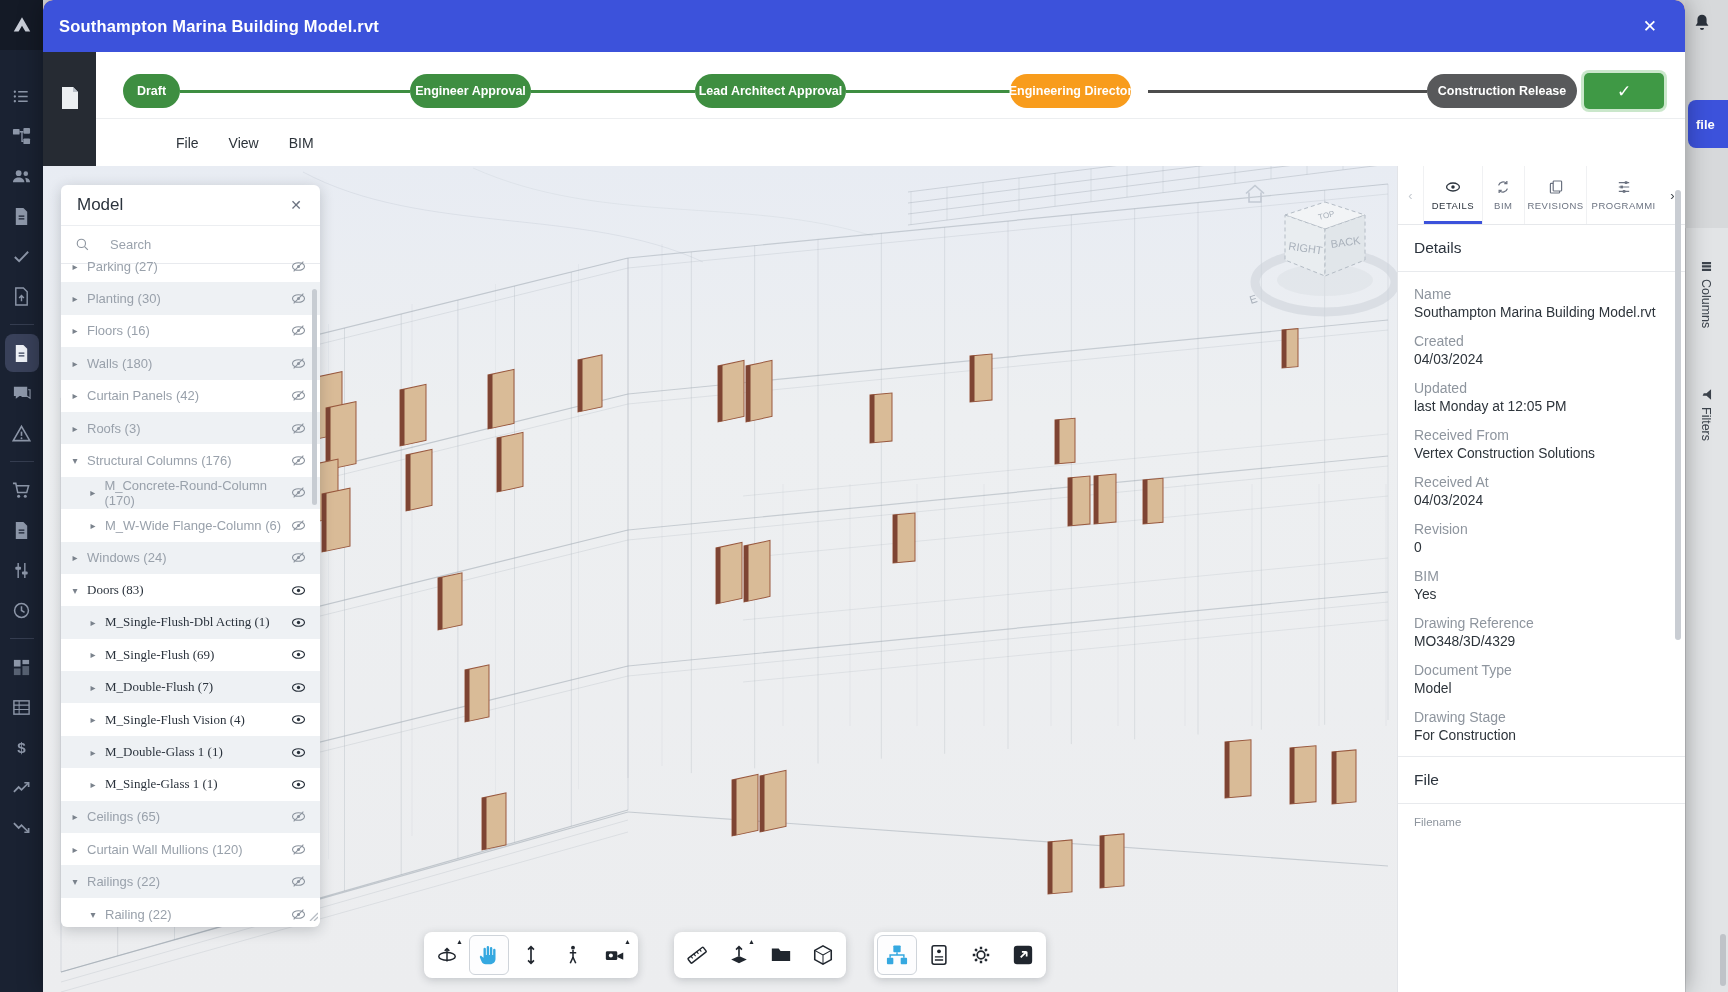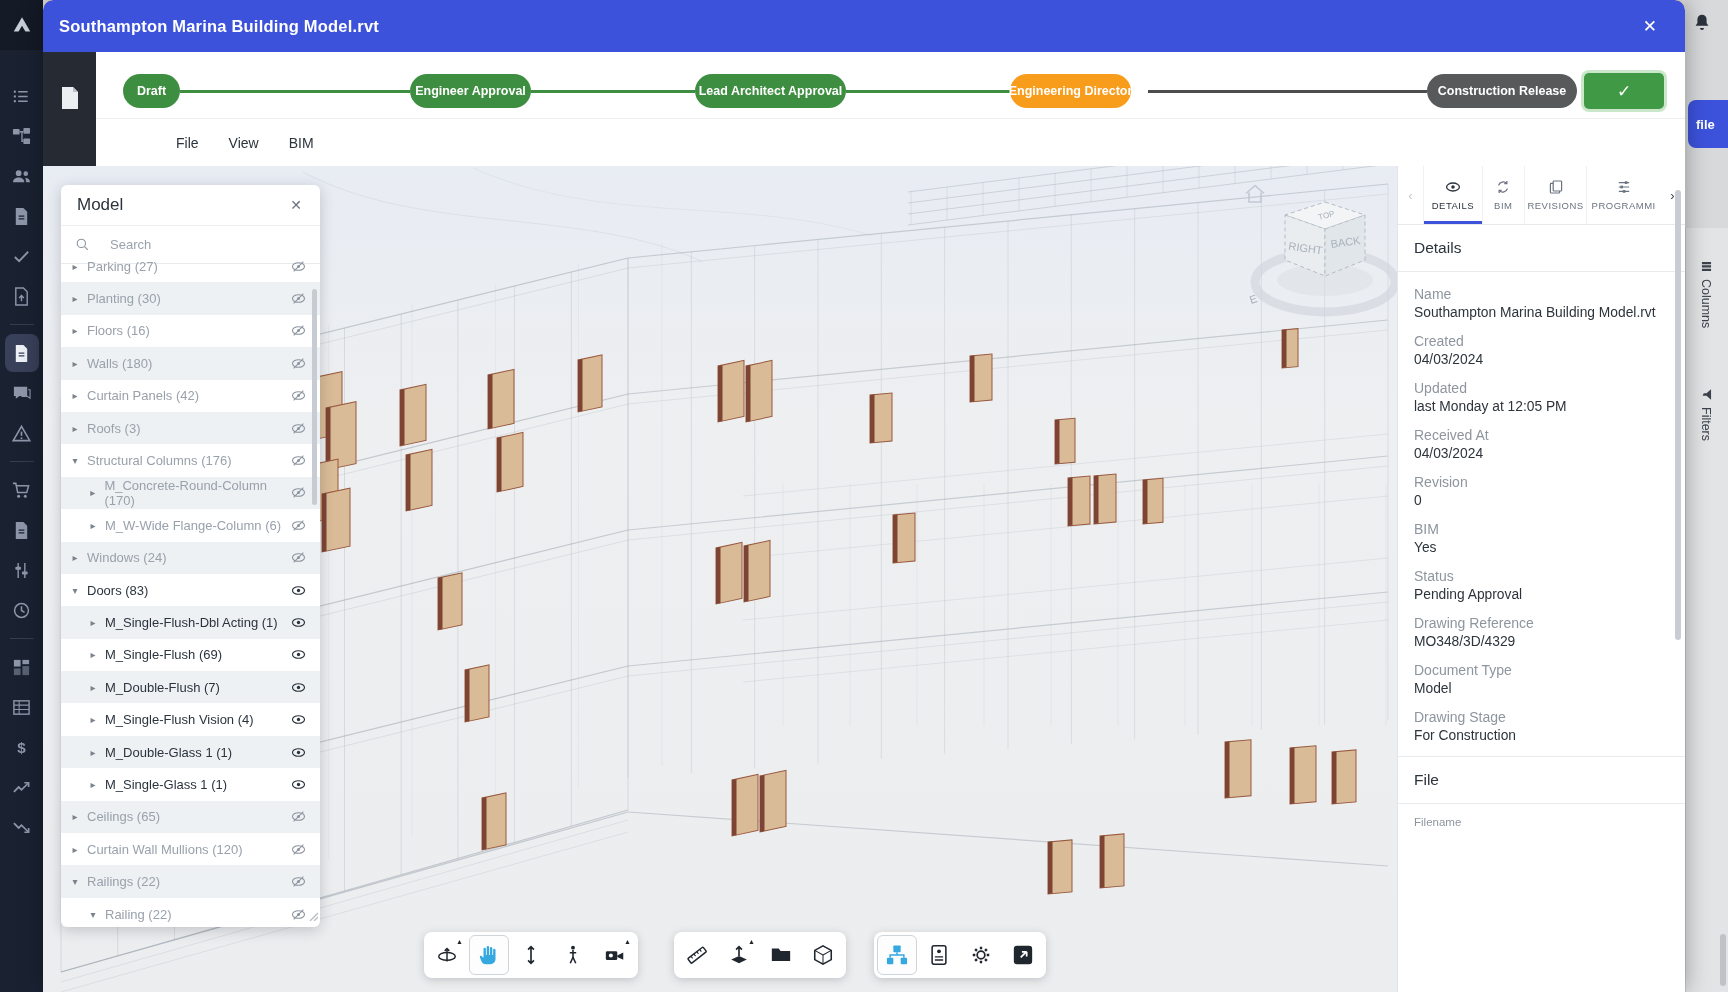--- a/index.html
+++ b/index.html
@@ -49,21 +49,21 @@
   .msearch{height:37px;display:flex;align-items:center;border-bottom:1px solid #e8eaee;color:#8d959f;gap:8px;}
   .msearch svg{margin-left:14px;}
   .msearch input{border:none;outline:none;font-size:13px;margin-left:10px;width:180px;font-family:"Liberation Sans",sans-serif;color:#2b333d;}
   .msearch input::placeholder{color:#9aa2ac;}
   .tree{margin-top:-14px;}
   .trow{height:32.4px;display:flex;align-items:center;font-size:13px;}
   .trow.alt{background:#eef1f4;}
   .trow .chev{width:12px;text-align:center;font-size:10px;color:#7a828c;}
   .trow .tlabel{margin-left:6px;}
   .trow.hidden-item .tlabel{color:#99a1ab;}
-  .trow.visible-item .tlabel{color:#2b333d;}
+  .trow.visible-item .tlabel{color:#2b333d;font-family:Liberation Serif, serif;}
   .trow .teye{margin-left:auto;margin-right:14px;display:flex;align-items:center;border:none;background:none;padding:0;cursor:pointer;}
   .mscroll{position:absolute;right:3px;top:104px;width:5px;height:216px;border-radius:3px;background:#c7ccd2;}
   .mresize{position:absolute;right:2px;bottom:2px;color:#b6bcc3;}
   
   .dpanel{position:absolute;left:1354px;top:166px;width:288px;height:826px;background:#fff;border-left:1px solid #e2e4e8;box-sizing:border-box;overflow:hidden;}
   .dtabs{height:58px;display:flex;align-items:stretch;border-bottom:1px solid #e6e8eb;}
   .dtab{position:relative;display:flex;flex-direction:column;align-items:center;justify-content:center;gap:5px;border-left:1px solid #f0f1f3;cursor:pointer;color:#6b7280;}
   .dtab .dlabel{font-size:9.5px;letter-spacing:.5px;}
   .dtab.active{color:#2b333d;}
   .dtab.active::after{content:"";position:absolute;left:0;right:0;bottom:0;height:3px;background:#3c52db;}
@@ -901,34 +901,34 @@
           </div>
           <div class="dfield">
             <div class="flab">Created</div>
             <div class="fval">04/03/2024</div>
           </div>
           <div class="dfield">
             <div class="flab">Updated</div>
             <div class="fval">last Monday at 12:05 PM</div>
           </div>
           <div class="dfield">
+            <div class="flab">Received From</div>
+            <div class="fval">Vertex Construction Solutions</div>
+          </div>
+          <div class="dfield">
             <div class="flab">Received At</div>
             <div class="fval">04/03/2024</div>
           </div>
           <div class="dfield">
             <div class="flab">Revision</div>
             <div class="fval">0</div>
           </div>
           <div class="dfield">
             <div class="flab">BIM</div>
             <div class="fval">Yes</div>
-          </div>
-          <div class="dfield">
-            <div class="flab">Status</div>
-            <div class="fval">Pending Approval</div>
           </div>
           <div class="dfield">
             <div class="flab">Drawing Reference</div>
             <div class="fval">MO348/3D/4329</div>
           </div>
           <div class="dfield">
             <div class="flab">Document Type</div>
             <div class="fval">Model</div>
           </div>
           <div class="dfield">

